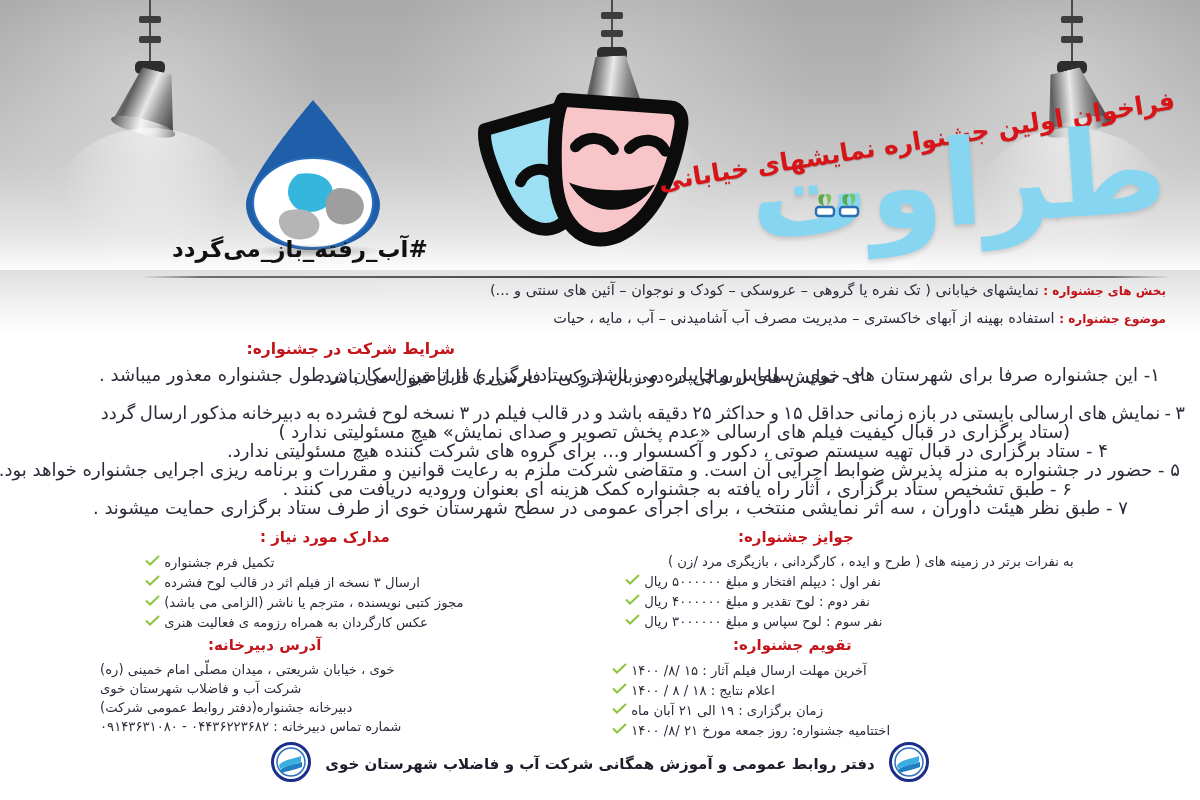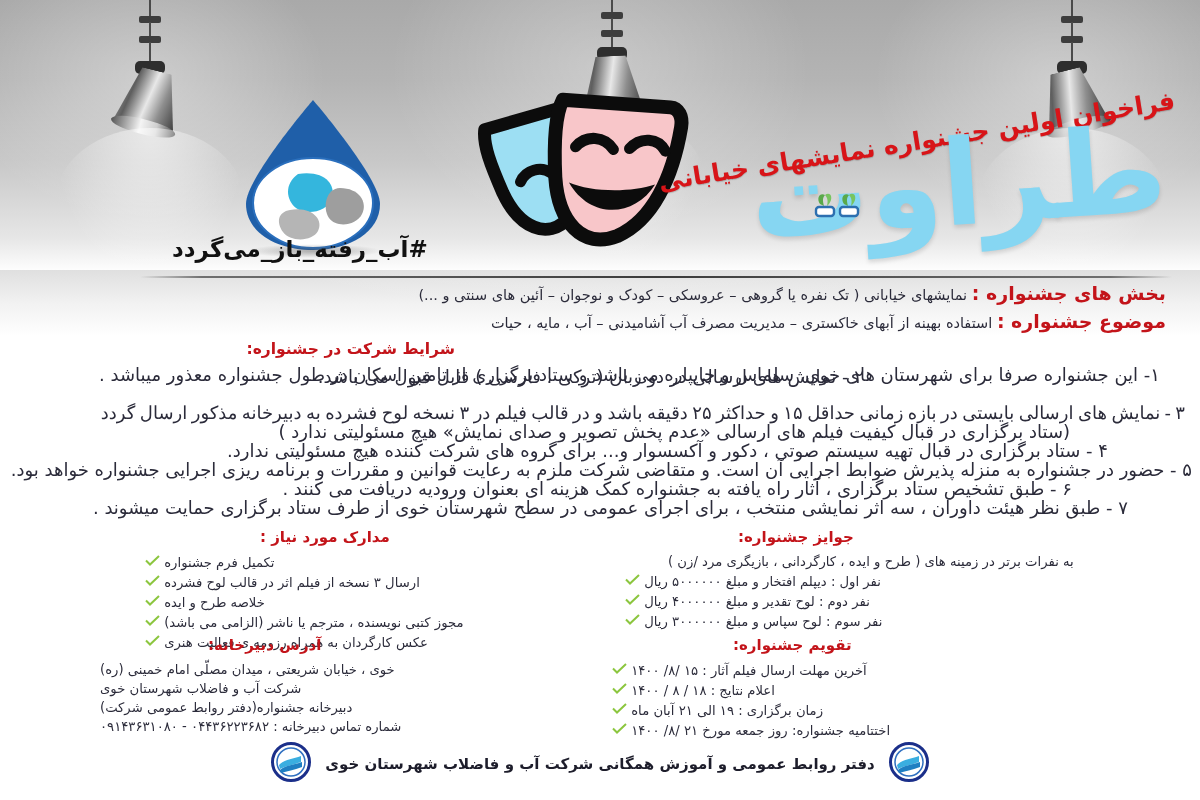--- a/index.html
+++ b/index.html
@@ -95,21 +95,21 @@
   .rule{
     position:absolute;left:140px;top:276px;width:1032px;height:2px;
     background:linear-gradient(90deg,rgba(120,120,120,0) 0%,#6f6f6f 6%,#3b3b3b 50%,#6f6f6f 94%,rgba(120,120,120,0) 100%);
   }
   
   .sheet{position:absolute;left:0;top:280px;width:1200px;height:520px;}
   .rtl{direction:rtl;text-align:right;}
   .hd{color:#c3141a;font-weight:bold;}
   .ln{color:#2b2b3a;white-space:nowrap;}
   .lead{position:absolute;right:34px;font-size:14.5px;letter-spacing:.1px;}
-  .lead .hd{font-size:19px;}
+  .lead .hd{font-size:12px;}
   .cond-title{position:absolute;right:0;font-size:15.5px;}
   .cond{position:absolute;font-size:18px;color:#2b2b3a;white-space:nowrap;}
   .col-title{font-size:15px;font-weight:bold;color:#c3141a;}
   .check{
     display:inline-block;width:15px;height:11px;margin-left:5px;vertical-align:1px;
   }
   .item{font-size:13.2px;color:#2b2b3a;white-space:nowrap;line-height:19px;}
   .block{position:absolute;direction:rtl;text-align:right;}
   
   .footer{
@@ -234,21 +234,21 @@
       <span class="hd">موضوع جشنواره :</span>
       <span class="ln">استفاده بهینه از آبهای خاکستری – مدیریت مصرف آب آشامیدنی – آب ، مایه ، حیات</span>
     </div>
 
     <div class="cond-title rtl hd" style="right:745px;top:60px;">شرایط شرکت در جشنواره:</div>
     <div class="cond rtl" style="right:40px;top:84px;">۱- این جشنواره صرفا برای شهرستان های خوی، سلماس و چایپاره می باشد و ستاد برگزاری از تامین اسکان در طول جشنواره معذور میباشد .</div>
     <div class="cond rtl" style="right:336px;top:86px;">۲ - نمایش های ارسالی در دو زبان (ترکی ، فارسی ) قابل قبول می باشد.</div>
     <div class="cond rtl" style="right:15px;top:122px;font-family:Liberation Serif, serif;">۳ - نمایش های ارسالی بایستی در بازه زمانی حداقل ۱۵ و حداکثر ۲۵ دقیقه باشد و در قالب فیلم در ۳ نسخه لوح فشرده به دبیرخانه مذکور ارسال گردد</div>
     <div class="cond rtl" style="right:130px;top:141px;">(ستاد برگزاری در قبال کیفیت فیلم های ارسالی «عدم پخش تصویر و صدای نمایش» هیچ مسئولیتی ندارد )</div>
     <div class="cond rtl" style="right:92px;top:160px;">۴ - ستاد برگزاری در قبال تهیه سیستم صوتی ، دکور و آکسسوار و... برای گروه های شرکت کننده هیچ مسئولیتی ندارد.</div>
-    <div class="cond rtl" style="right:8px;top:179px;">۵ - حضور در جشنواره به منزله پذیرش ضوابط اجرایی آن است. و متقاضی شرکت ملزم به رعایت قوانین و مقررات و برنامه ریزی اجرایی جشنواره خواهد بود.</div>
+    <div class="cond rtl" style="right:20px;top:179px;">۵ - حضور در جشنواره به منزله پذیرش ضوابط اجرایی آن است. و متقاضی شرکت ملزم به رعایت قوانین و مقررات و برنامه ریزی اجرایی جشنواره خواهد بود.</div>
     <div class="cond rtl" style="right:128px;top:198px;">۶ - طبق تشخیص ستاد برگزاری ، آثار راه یافته به جشنواره کمک هزینه ای بعنوان ورودیه دریافت می کنند .</div>
     <div class="cond rtl" style="right:72px;top:217px;">۷ - طبق نظر هیئت داوران ، سه اثر نمایشی منتخب ، برای اجرای عمومی در سطح شهرستان خوی از طرف ستاد برگزاری حمایت میشوند .</div>
 
     <div class="block" style="right:40px;top:248px;width:540px;">
       <div class="col-title" style="text-align:left;padding-left:118px;">جوایز جشنواره:</div>
       <div class="item" style="margin-top:6px;text-align:left;margin-left:48px;">به نفرات برتر در زمینه های ( طرح و ایده ، کارگردانی ، بازیگری مرد /زن )</div>
       <div class="item" style="text-align:left;">
         <span>نفر اول : دیپلم افتخار و مبلغ ۵۰۰۰۰۰۰ ریال</span>
         <span class="check">
           <svg width="15" height="11" viewBox="0 0 15 11">
@@ -279,28 +279,20 @@
       <div class="item" style="margin-top:6px;text-align:left;">
         <span>تکمیل فرم جشنواره</span>
         <span class="check">
           <svg width="15" height="11" viewBox="0 0 15 11">
               <path d="M1 5.5 L5 9.5 L14 1" fill="none" stroke="#8cc63f" stroke-width="2"></path>
             </svg>
         </span>
       </div>
       <div class="item" style="text-align:left;">
         <span>ارسال ۳ نسخه از فیلم اثر در قالب لوح فشرده</span>
-        <span class="check">
-          <svg width="15" height="11" viewBox="0 0 15 11">
-              <path d="M1 5.5 L5 9.5 L14 1" fill="none" stroke="#8cc63f" stroke-width="2"></path>
-            </svg>
-        </span>
-      </div>
-      <div class="item" style="text-align:left;">
-        <span>خلاصه طرح و ایده</span>
         <span class="check">
           <svg width="15" height="11" viewBox="0 0 15 11">
               <path d="M1 5.5 L5 9.5 L14 1" fill="none" stroke="#8cc63f" stroke-width="2"></path>
             </svg>
         </span>
       </div>
       <div class="item" style="text-align:left;">
         <span>مجوز کتبی نویسنده ، مترجم یا ناشر (الزامی می باشد)</span>
         <span class="check">
           <svg width="15" height="11" viewBox="0 0 15 11">

